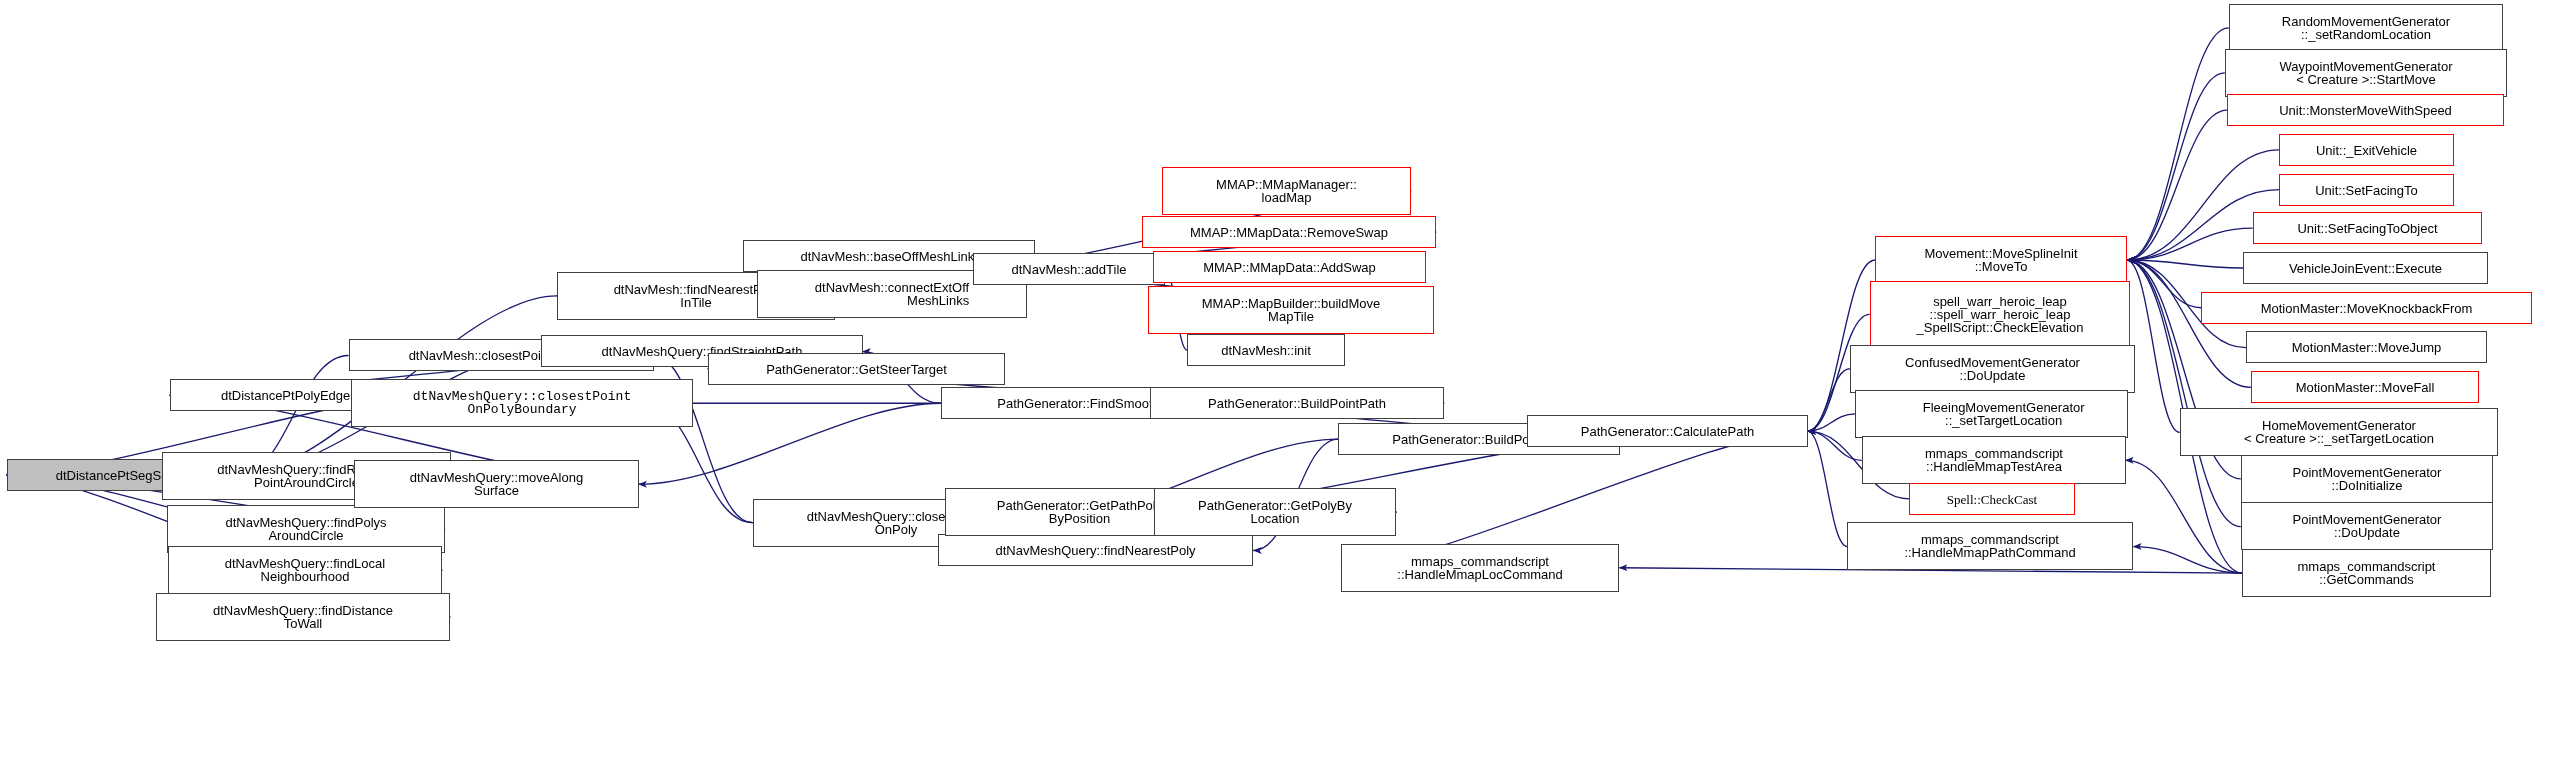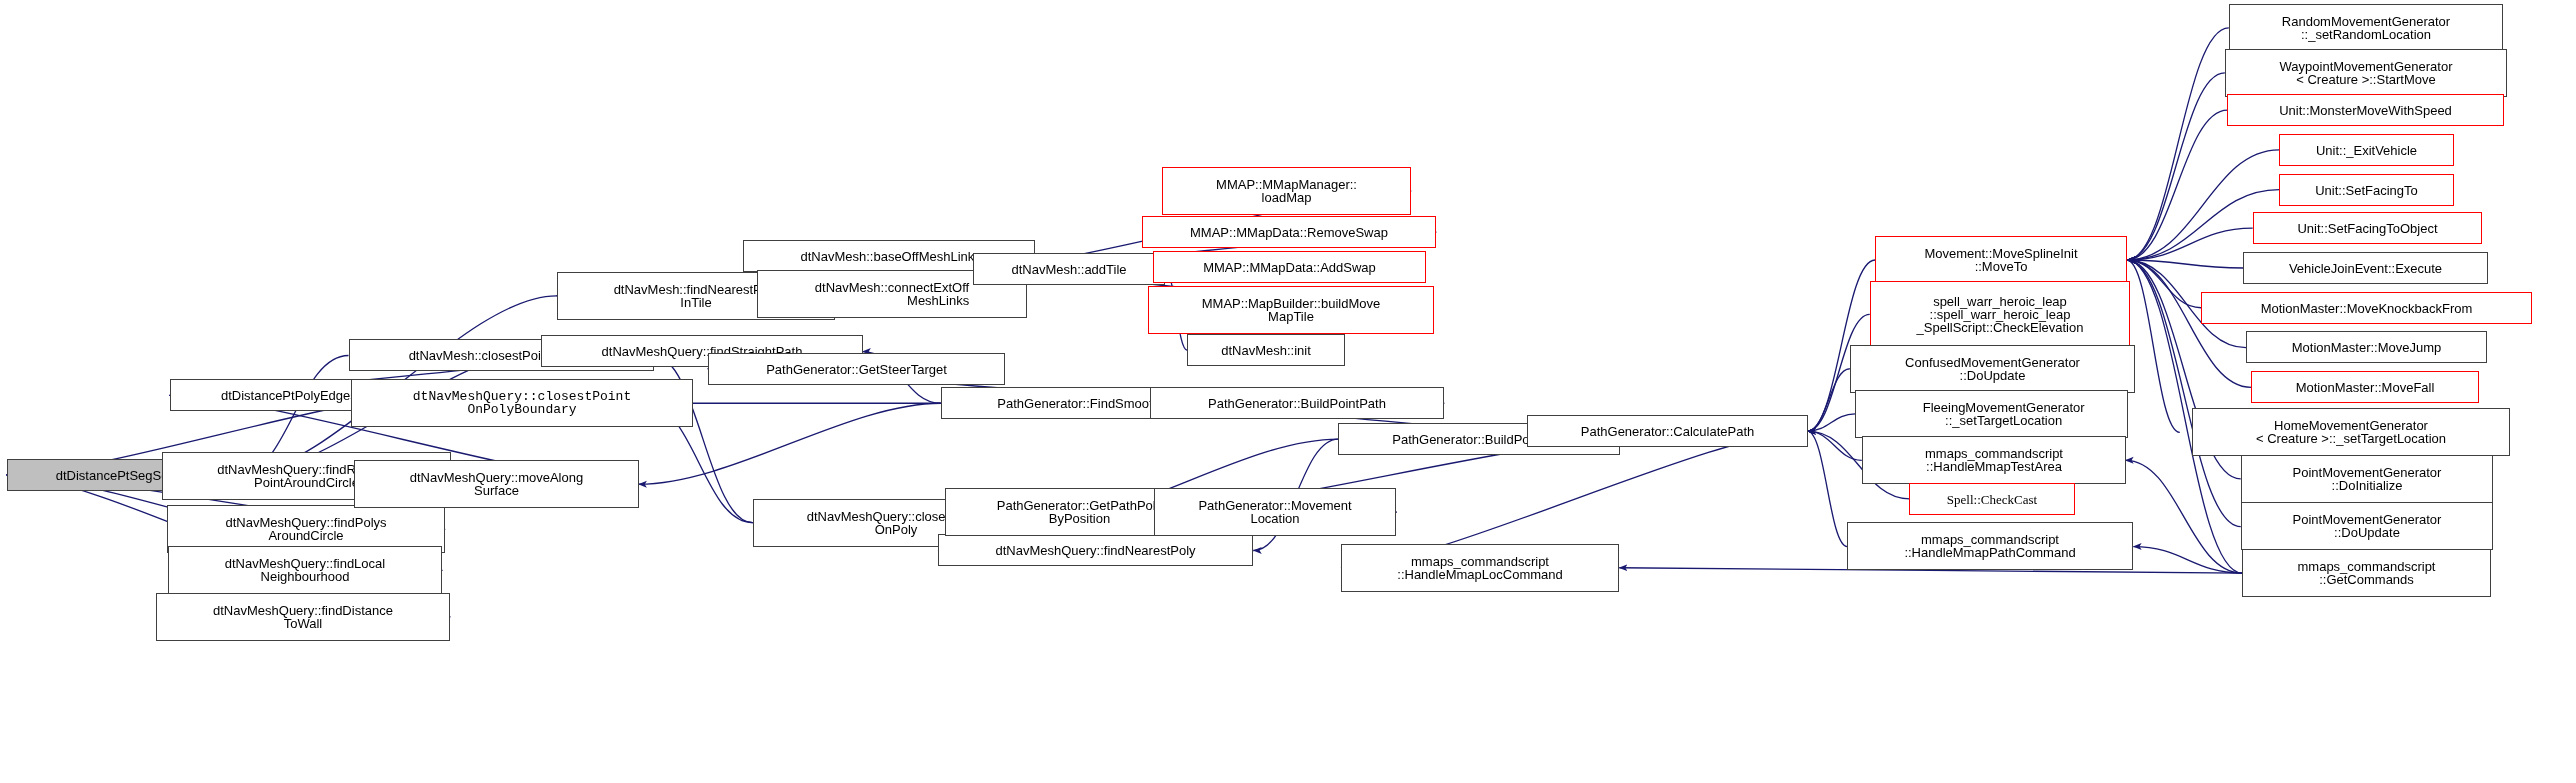--- a/index.html
+++ b/index.html
@@ -145,21 +145,21 @@
 loadMap</div>
       <div class="node red" style="left: 1142px; top: 216px; width: 294px; height: 32px;">MMAP::MMapData::RemoveSwap</div>
       <div class="node red" style="left: 1153px; top: 251px; width: 273px; height: 32px;">MMAP::MMapData::AddSwap</div>
       <div class="node red" style="left: 1148px; top: 286px; width: 286px; height: 48px;">MMAP::MapBuilder::buildMove
 MapTile</div>
       <div class="node" style="left: 1187px; top: 334px; width: 158px; height: 32px;">dtNavMesh::init</div>
       <div class="node" style="left: 941px; top: 387px; width: 302px; height: 32px;">PathGenerator::FindSmoothPath</div>
       <div class="node" style="left: 1150px; top: 387px; width: 294px; height: 32px;">PathGenerator::BuildPointPath</div>
       <div class="node" style="left: 945px; top: 488px; width: 269px; height: 48px;">PathGenerator::GetPathPoly
 ByPosition</div>
-      <div class="node" style="left: 1154px; top: 488px; width: 242px; height: 48px;">PathGenerator::Movement
+      <div class="node" style="left: 1154px; top: 488px; width: 242px; height: 48px;">PathGenerator::GetPolyBy
 Location</div>
       <div class="node" style="left: 1338px; top: 423px; width: 282px; height: 32px;">PathGenerator::BuildPolyPath</div>
       <div class="node" style="left: 1341px; top: 544px; width: 278px; height: 48px;">mmaps_commandscript
 ::HandleMmapLocCommand</div>
       <div class="node" style="left: 1527px; top: 415px; width: 281px; height: 32px;">PathGenerator::CalculatePath</div>
       <div class="node red" style="left: 1875px; top: 236px; width: 252px; height: 48px;">Movement::MoveSplineInit
 ::MoveTo</div>
       <div class="node red" style="left: 1870px; top: 281px; width: 260px; height: 66px;">spell_warr_heroic_leap
 ::spell_warr_heroic_leap
 _SpellScript::CheckElevation</div>
@@ -177,21 +177,21 @@
       <div class="node" style="left: 2225px; top: 49px; width: 282px; height: 48px;">WaypointMovementGenerator
 &lt; Creature &gt;::StartMove</div>
       <div class="node red" style="left: 2227px; top: 94px; width: 277px; height: 32px;">Unit::MonsterMoveWithSpeed</div>
       <div class="node red" style="left: 2279px; top: 134px; width: 175px; height: 32px;">Unit::_ExitVehicle</div>
       <div class="node red" style="left: 2279px; top: 174px; width: 175px; height: 32px;">Unit::SetFacingTo</div>
       <div class="node red" style="left: 2253px; top: 212px; width: 229px; height: 32px;">Unit::SetFacingToObject</div>
       <div class="node" style="left: 2243px; top: 252px; width: 245px; height: 32px;">VehicleJoinEvent::Execute</div>
       <div class="node red" style="left: 2201px; top: 292px; width: 331px; height: 32px;">MotionMaster::MoveKnockbackFrom</div>
       <div class="node" style="left: 2246px; top: 331px; width: 241px; height: 32px;">MotionMaster::MoveJump</div>
       <div class="node red" style="left: 2251px; top: 371px; width: 228px; height: 32px;">MotionMaster::MoveFall</div>
-      <div class="node" style="left: 2180px; top: 408px; width: 318px; height: 48px; margin-left: 12px;">HomeMovementGenerator
+      <div class="node" style="left: 2180px; top: 408px; width: 318px; height: 48px;">HomeMovementGenerator
 &lt; Creature &gt;::_setTargetLocation</div>
       <div class="node" style="left: 2241px; top: 455px; width: 252px; height: 48px;">PointMovementGenerator
 ::DoInitialize</div>
       <div class="node" style="left: 2241px; top: 502px; width: 252px; height: 48px;">PointMovementGenerator
 ::DoUpdate</div>
       <div class="node" style="left: 2242px; top: 549px; width: 249px; height: 48px;">mmaps_commandscript
 ::GetCommands</div>
     </div>
 </div>
 

